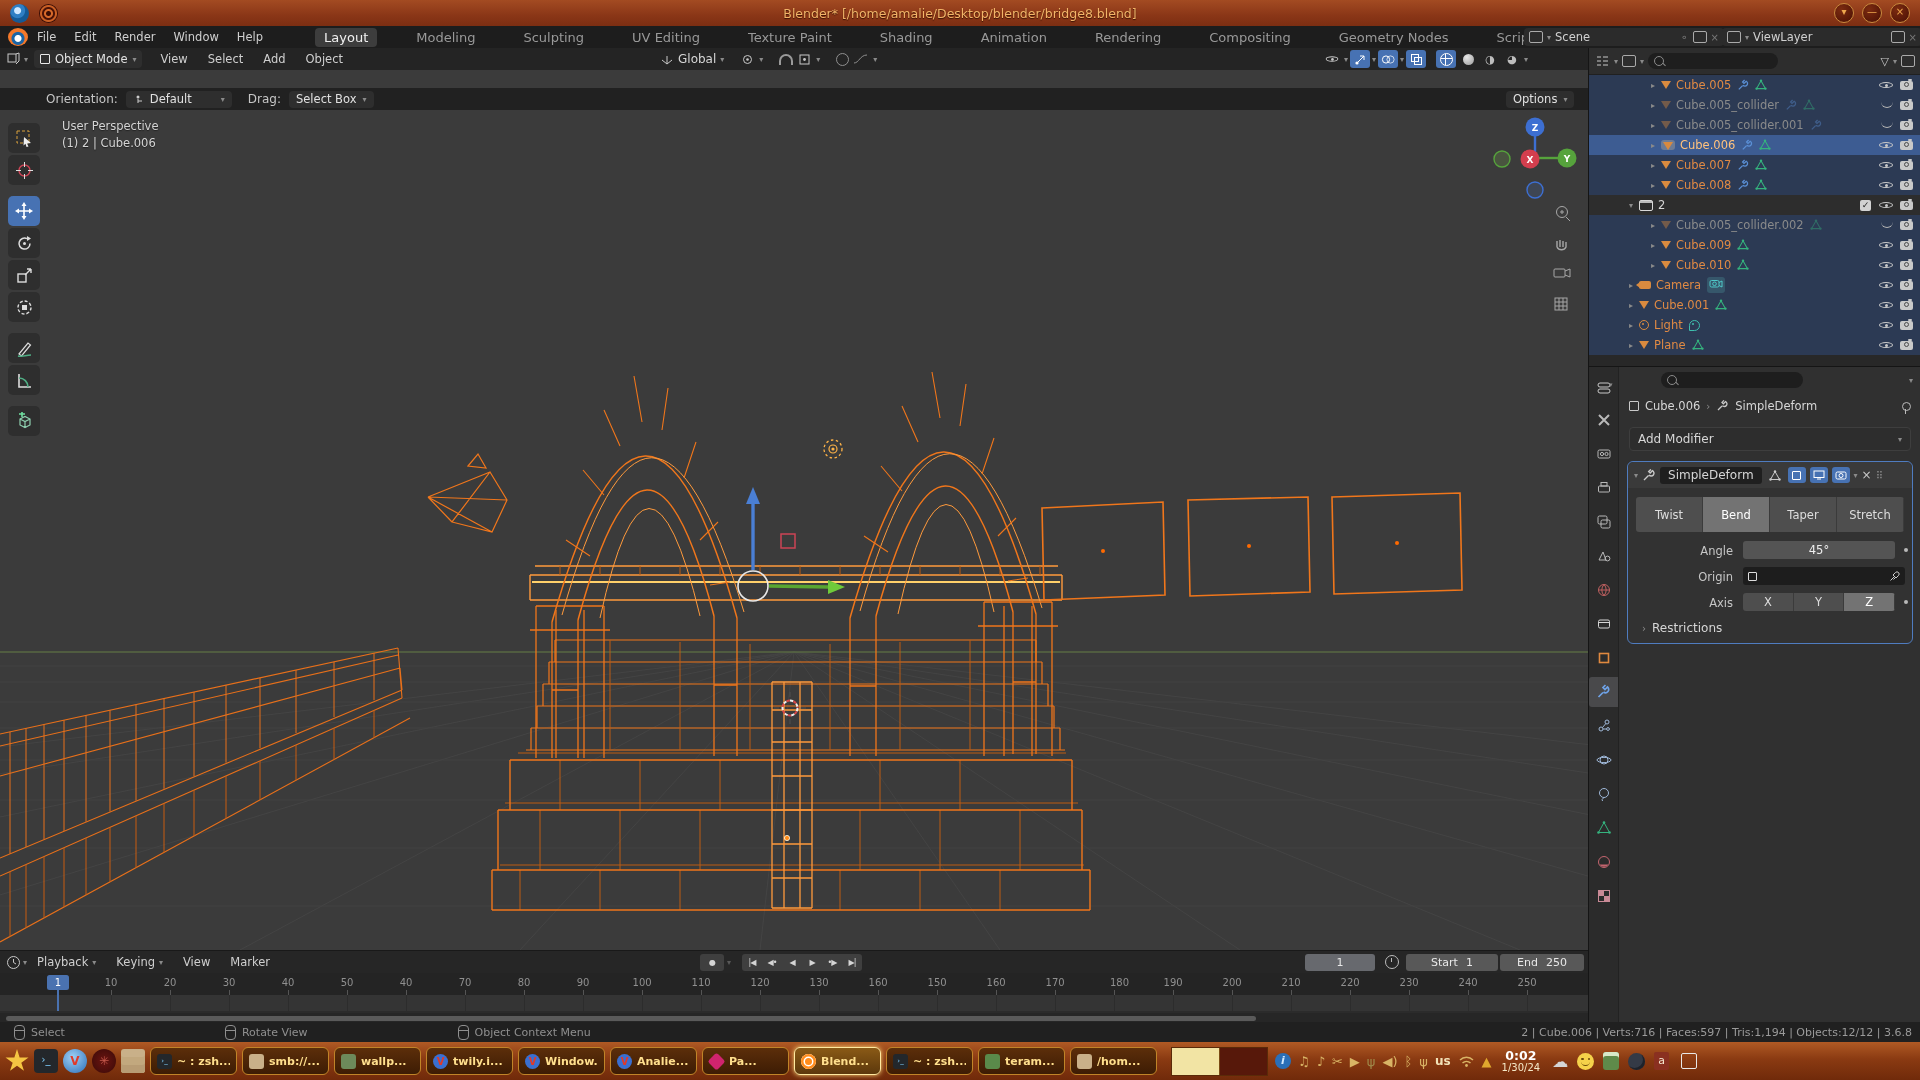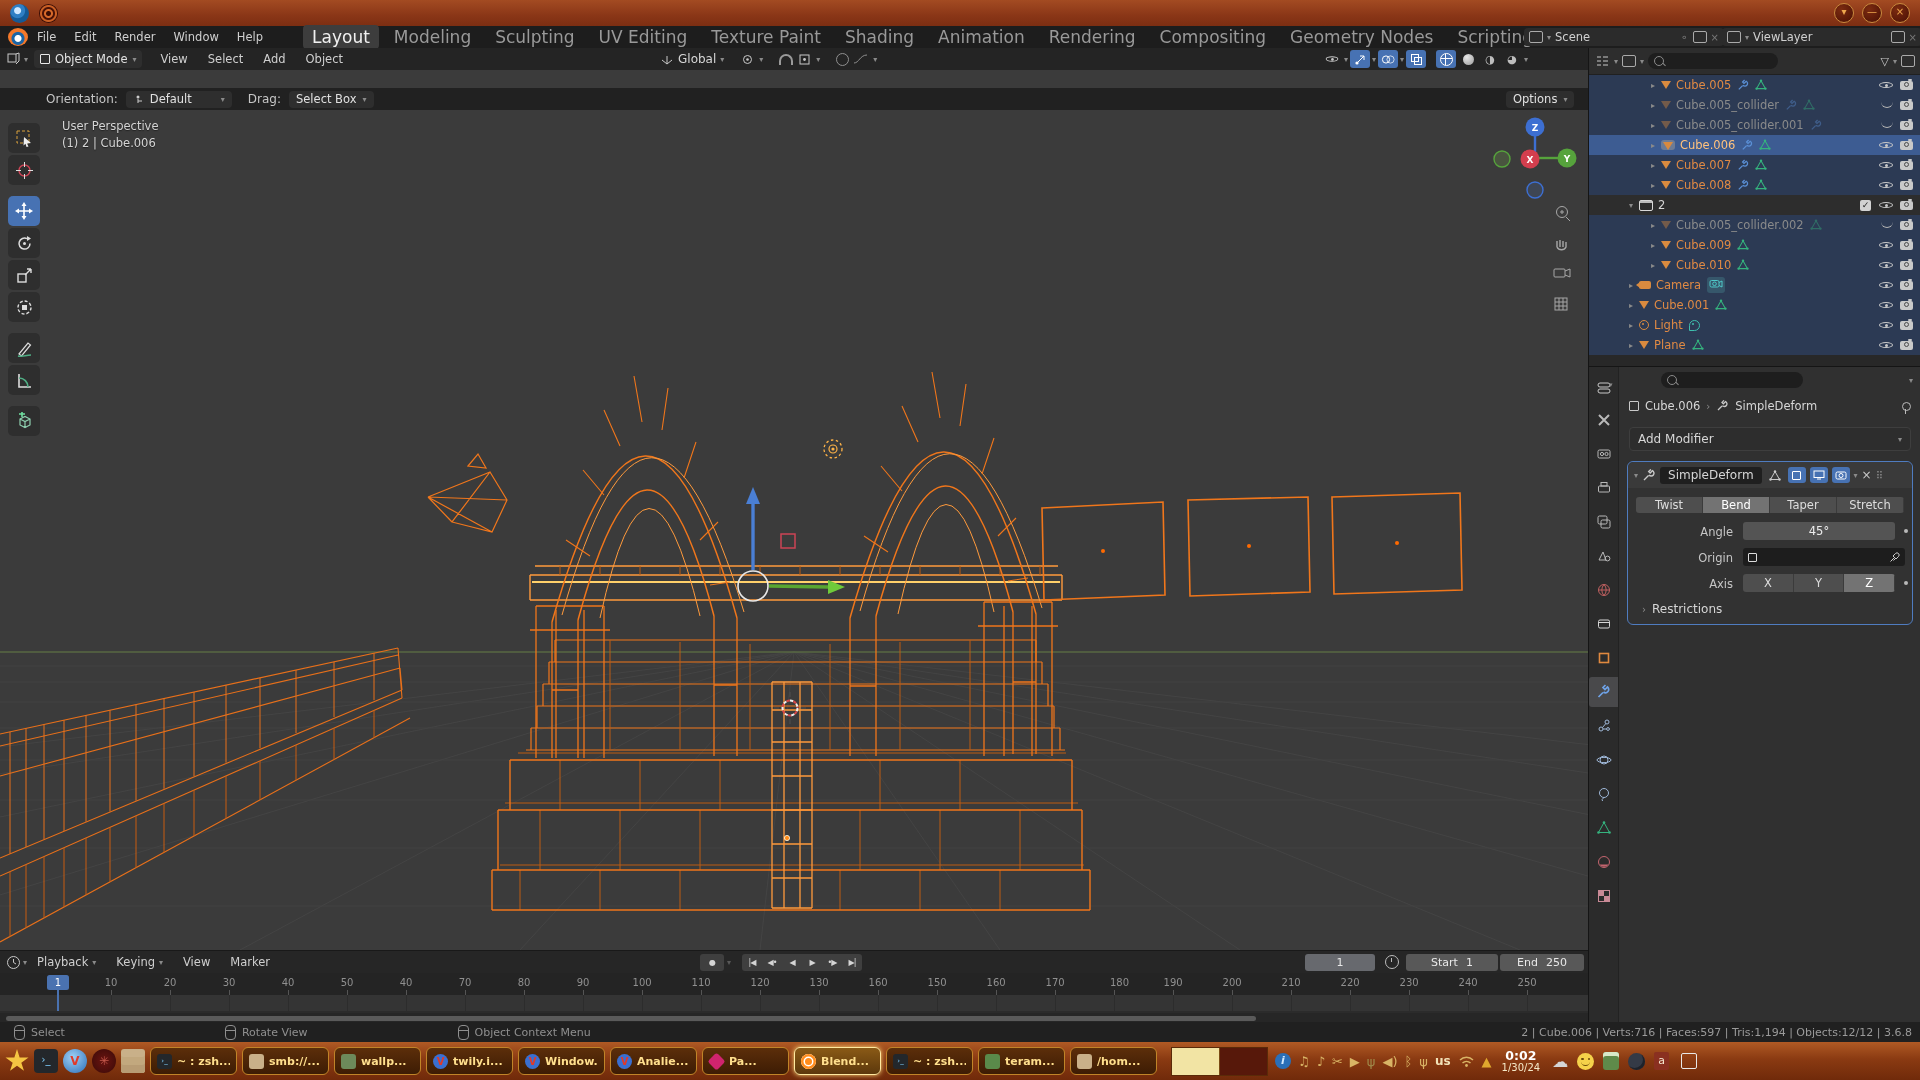--- a/index.html
+++ b/index.html
@@ -8,21 +8,21 @@
   
   #titlebar{left:0;top:0;width:1920px;height:26px;background:linear-gradient(#a34b22,#8a3617 60%,#7c2e12);display:flex;align-items:center}
   #title{position:absolute;left:0;right:0;text-align:center;color:#f2b468;font-size:12.5px;text-shadow:0 1px 1px #3a1204}
   .tb-ico{width:19px;height:19px;border-radius:50%;margin-left:10px;position:relative}
   .tb-blue{background:radial-gradient(circle at 40% 35%,#cfe8ff 0 3px,#2f7fc4 4px 7px,#155a96 8px)}
   .tb-rings{background:radial-gradient(circle,#3a0d04 0 2px,#d86a2a 3px 4px,#4a1206 5px 6px,#c95f24 7px 8px,#3a0d04 9px)}
   .winbtn{width:18px;height:18px;border-radius:50%;background:radial-gradient(circle at 35% 30%,#7c2b10,#4a1004);border:1.5px solid #c98a3e;color:#eda74e;font-size:10px;line-height:16px;text-align:center;margin-left:9px}
   
   #menubar{left:0;top:26px;width:1920px;height:22px;background:#1d1d1d;display:flex;align-items:center}
   .amenu{color:#cfcfcf;font-size:11.5px;margin:0 9px}
-  .wtab{color:#999;font-size:17px;padding:2px 9px;border-radius:4px;margin:0 3px;white-space:nowrap}
+  .wtab{color:#999;font-size:13px;padding:2px 9px;border-radius:4px;margin:0 15px;white-space:nowrap}
   .wtab.active{background:#3d3d3d;color:#f0f0f0}
   .selwidget{position:absolute;top:2px;height:18px;background:#2b2b2b;border-radius:4px;display:flex;align-items:center;padding:0 5px;gap:4px;font-size:11.5px;color:#d0d0d0}
   .mini{width:12px;height:10px;border:1.2px solid #aaa;border-radius:2px;position:relative}
   .chev{color:#8a8a8a;font-size:8px}
   .gx{color:#777;font-size:10px}
   
   #vpheader{left:0;top:48px;width:1588px;height:22px;background:#242424;border-bottom:1px solid #1a1a1a;display:flex;align-items:center}
   .hdrbtn{display:flex;align-items:center;gap:5px;background:#2e2e2e;border-radius:4px;height:18px;padding:0 6px;margin-left:6px;font-size:11.5px;color:#e2e2e2}
   .hmenu{color:#cfcfcf;font-size:11.5px;margin:0 10px}
   .icobox{width:20px;height:18px;border-radius:3px;display:flex;align-items:center;justify-content:center;color:#c9c9c9;font-size:11px}
@@ -55,21 +55,21 @@
   .faded{opacity:.42}
   .camdatabox{background:rgba(90,190,190,.22);border-radius:3px;padding:1px 2px}
   .i-ldata{width:9px;height:9px;border:1.3px solid #3fbfae;border-radius:50% 50% 50% 0;position:relative}
   .i-ldata::after{content:"";position:absolute;left:2.2px;top:2.2px;width:2px;height:2px;border-radius:50%;background:#3fbfae}
   
   #properties{left:1588px;top:366px;width:332px;height:656px;background:#303030;border-left:1px solid #151515;border-top:1px solid #151515}
   #ptabs{position:absolute;left:0;top:0;width:29px;height:656px;background:#2b2b2b;border-right:1px solid #222}
   .ptab{position:absolute;left:0;width:29px;height:30px;display:flex;align-items:center;justify-content:center}
   .ptab.on{background:#49494b;border-radius:3px 0 0 3px}
   .pfield{background:#545454;border-radius:3px;height:18px;display:flex;align-items:center;justify-content:center;color:#eee;font-size:11.5px}
-  .seg{display:flex;height:16px;border-radius:3px;overflow:hidden}
+  .seg{display:flex;height:35px;border-radius:3px;overflow:hidden}
   .seg>div{flex:1;background:#4e4e4e;border-right:1px solid #3b3b3b;display:flex;align-items:center;justify-content:center;font-size:11.5px;color:#ddd}
   .seg>div.on{background:#737373;color:#fff}
   .plabel{position:absolute;font-size:11.5px;color:#c6c6c6;text-align:right}
   .dot{width:4px;height:4px;border-radius:50%;background:#b9b9b9;position:absolute}
   .togico{width:18px;height:16px;border-radius:3px;display:flex;align-items:center;justify-content:center;color:#ccc;font-size:9px}
   .togico.on{background:#4772b3;color:#fff}
   .wsq{width:8px;height:8px;border:1.3px solid currentColor;border-radius:1px}
   
   #timeline{left:0;top:950px;width:1588px;height:72px;background:#2b2b2b;border-top:1px solid #191919}
   #tl-head{height:22px;display:flex;align-items:center;background:#262626;border-bottom:1px solid #1d1d1d}
@@ -103,20 +103,21 @@
   .toolbtn{position:absolute;left:8px;width:32px;height:30px;background:#2e2e2e;border-radius:5px;display:flex;align-items:center;justify-content:center}
   .toolbtn.on{background:#4772b3}
   svg text{font-family:"DejaVu Sans",sans-serif}
 </style>
 </head>
 <body>
 
 <div class="abs" id="titlebar">
   <span class="tb-ico tb-blue"></span>
   <span class="tb-ico tb-rings"></span>
+  <span id="title">Blender* [/home/amalie/Desktop/blender/bridge8.blend]</span>
   <span class="winbtn" style="position:absolute;right:66px">▾</span>
   <span class="winbtn" style="position:absolute;right:38px">—</span>
   <span class="winbtn" style="position:absolute;right:10px">×</span>
 </div>
 
 <div class="abs" id="menubar">
   <span style="width:20px;height:18px;margin-left:8px;border-radius:50%;background:radial-gradient(circle at 50% 58%,#fff 0 3px,#1b65a6 4px 6px,#f5792a 7px)"></span>
   <span id="app-menus" style="display:flex">
       <span class="amenu">File</span>
       <span class="amenu">Edit</span>

